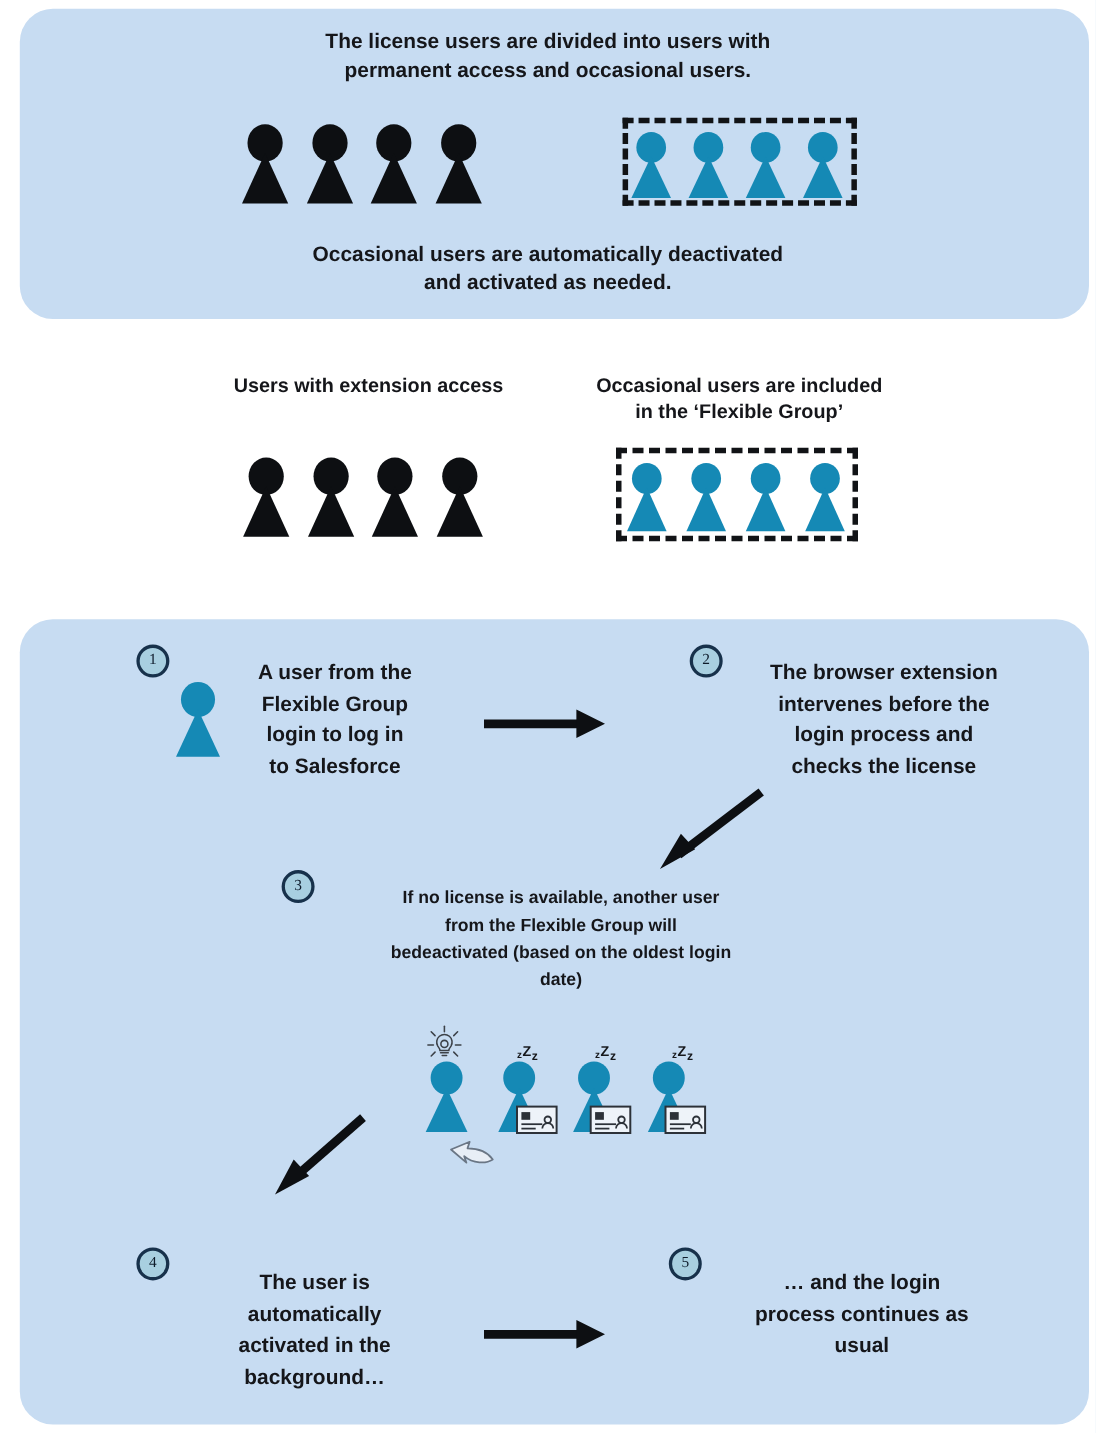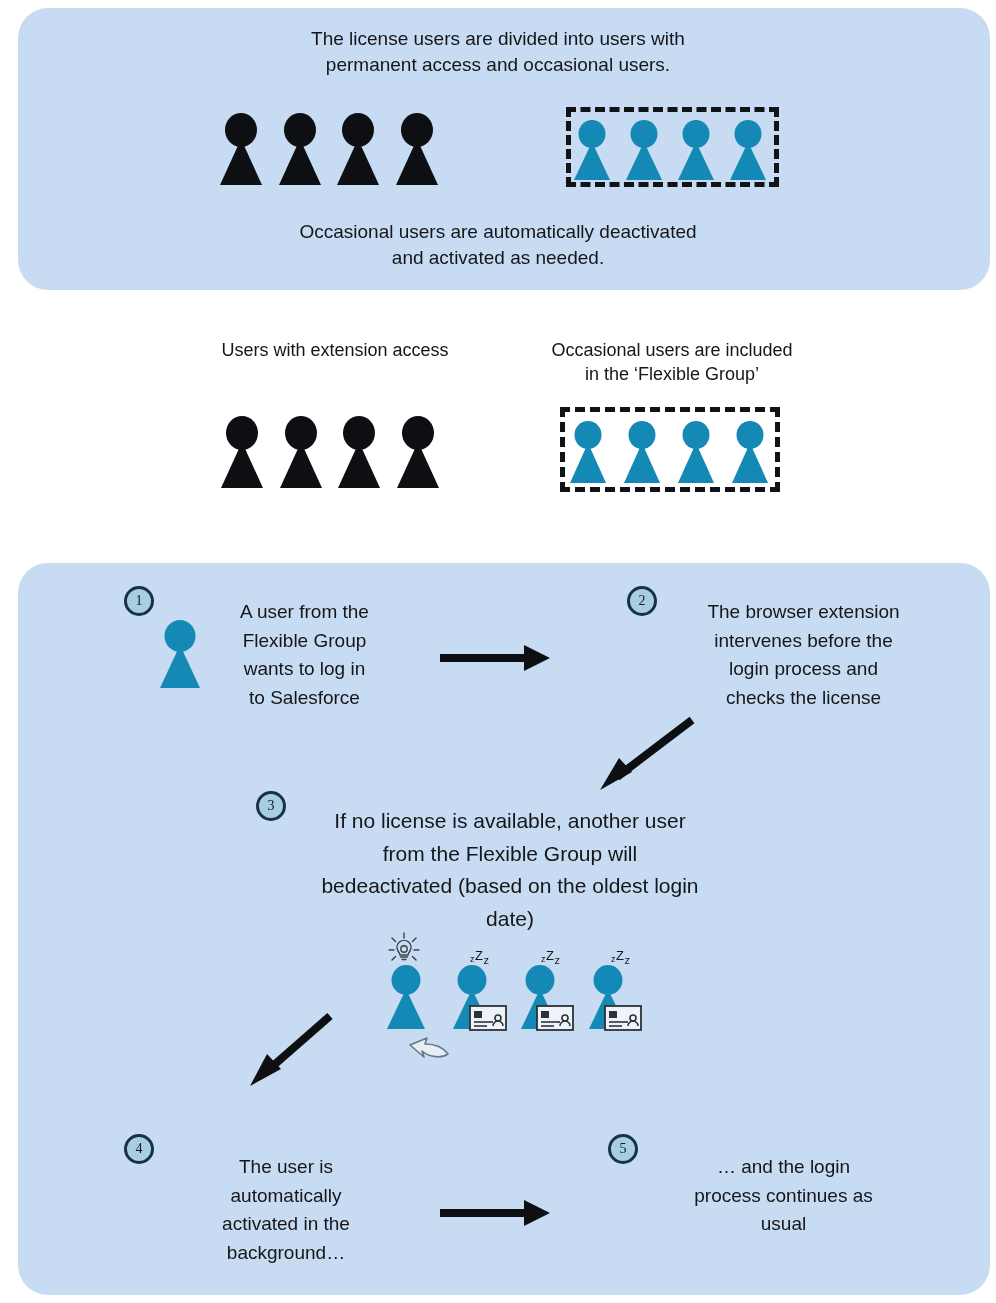--- a/index.html
+++ b/index.html
@@ -22,20 +22,21 @@
   }
   #panel-top   { left: 18px;  top: 8px;   width: 972px; height: 282px; }
   #panel-flow  { left: 18px;  top: 563px; width: 972px; height: 732px; }
 
   .txt {
     position: absolute;
     text-align: center;
     line-height: 1.35;
     color: #15161a;
     white-space: pre-line;
+    font-weight: bold;
   }
 
   
   .person {
     position: absolute;
   }
   .person .head {
     position: absolute;
     border-radius: 50%;
     left: 50%;
@@ -76,21 +77,21 @@
     color: #0d1b2a;
     font-family: "Liberation Serif", serif;
   }
 
   .arrow-svg { position: absolute; overflow: visible; }
   .icon-svg  { position: absolute; overflow: visible; }
 
   .zzz {
     position: absolute;
     font-family: "Liberation Sans", sans-serif;
-    font-weight: normal;
+    font-weight: bold;
     color: #16181c;
     letter-spacing: 0.5px;
     white-space: nowrap;
   }
   .zzz .z1 { font-size: 9px; }
   .zzz .z2 { font-size: 13px; vertical-align: 2px; }
   .zzz .z3 { font-size: 11px; vertical-align: -2px; }
 </style>
 </head>
 <body>
@@ -180,41 +181,41 @@
 
 <div class="panel" id="panel-flow"></div>
 
 <div class="step-badge" style="left:124px; top:586px;">1</div>
 <div class="person" style="left:160px; top:620px; width:40px; height:68px;">
   <div class="head" style="width:31px;height:32px;background:#1589b5;"></div>
   <div class="body" style="top:25px;border-width:0 20px 43px 20px;border-bottom-color:#1589b5;"></div>
 </div>
 <div class="txt" style="left:212px; top:598px; width:185px; font-size:19px; line-height:1.5;">A user from the
 Flexible Group
-wants to log in
+login to log in
 to Salesforce</div>
 
 <svg class="arrow-svg" style="left:438px; top:640px;" width="115" height="36" viewBox="0 0 115 36">
   <line x1="2" y1="18" x2="90" y2="18" stroke="#0d0f12" stroke-width="8"></line>
   <polygon points="86,5 112,18 86,31" fill="#0d0f12"></polygon>
 </svg>
 
 <div class="step-badge" style="left:627px; top:586px;">2</div>
 <div class="txt" style="left:686px; top:598px; width:235px; font-size:19px; line-height:1.5;">The browser extension
 intervenes before the
 login process and
 checks the license</div>
 
 <svg class="arrow-svg" style="left:592px; top:714px;" width="110" height="80" viewBox="0 0 110 80">
   <line x1="100" y1="6" x2="25" y2="63" stroke="#0d0f12" stroke-width="8"></line>
   <polygon points="8,76 40,58 27,44" fill="#0d0f12"></polygon>
 </svg>
 
 <div class="step-badge" style="left:256px; top:791px;">3</div>
-<div class="txt" style="left:300px; top:805px; width:420px; font-size:21px; line-height:1.55;">If no license is available, another user
+<div class="txt" style="left:300px; top:805px; width:420px; font-size:16px; line-height:1.55;">If no license is available, another user
 from the Flexible Group will
 bedeactivated (based on the oldest login
 date)</div>
 
 <svg class="icon-svg" style="left:387px; top:930px;" width="34" height="34" viewBox="0 0 34 34">
   <g stroke="#3c4148" stroke-width="1.4" fill="none" stroke-linecap="round">
     <path d="M11 21 a7 7 0 1 1 12 0 c-1.5 2 -2 3 -2 4 h-8 c0-1 -0.5-2 -2-4 z"></path>
     <line x1="13.5" y1="27" x2="20.5" y2="27"></line>
     <line x1="15" y1="29.5" x2="19" y2="29.5"></line>
     <circle cx="17" cy="19" r="3.2"></circle>

